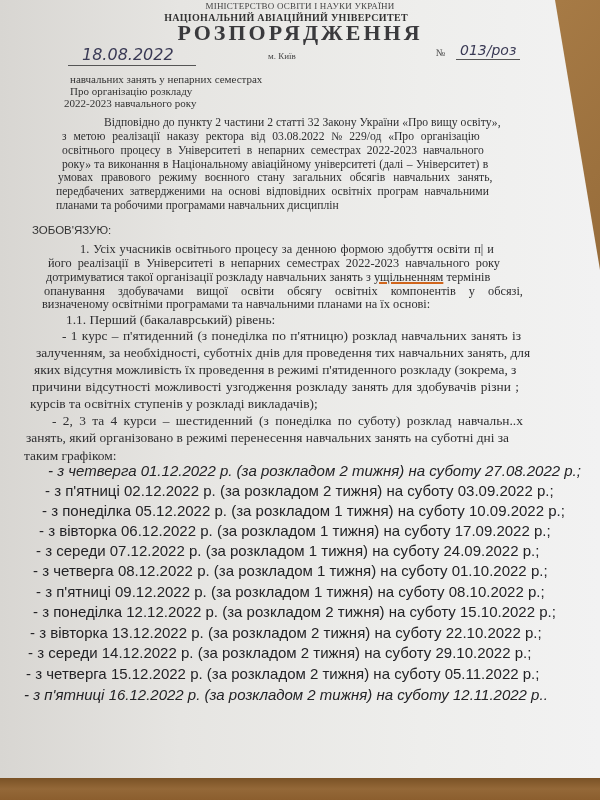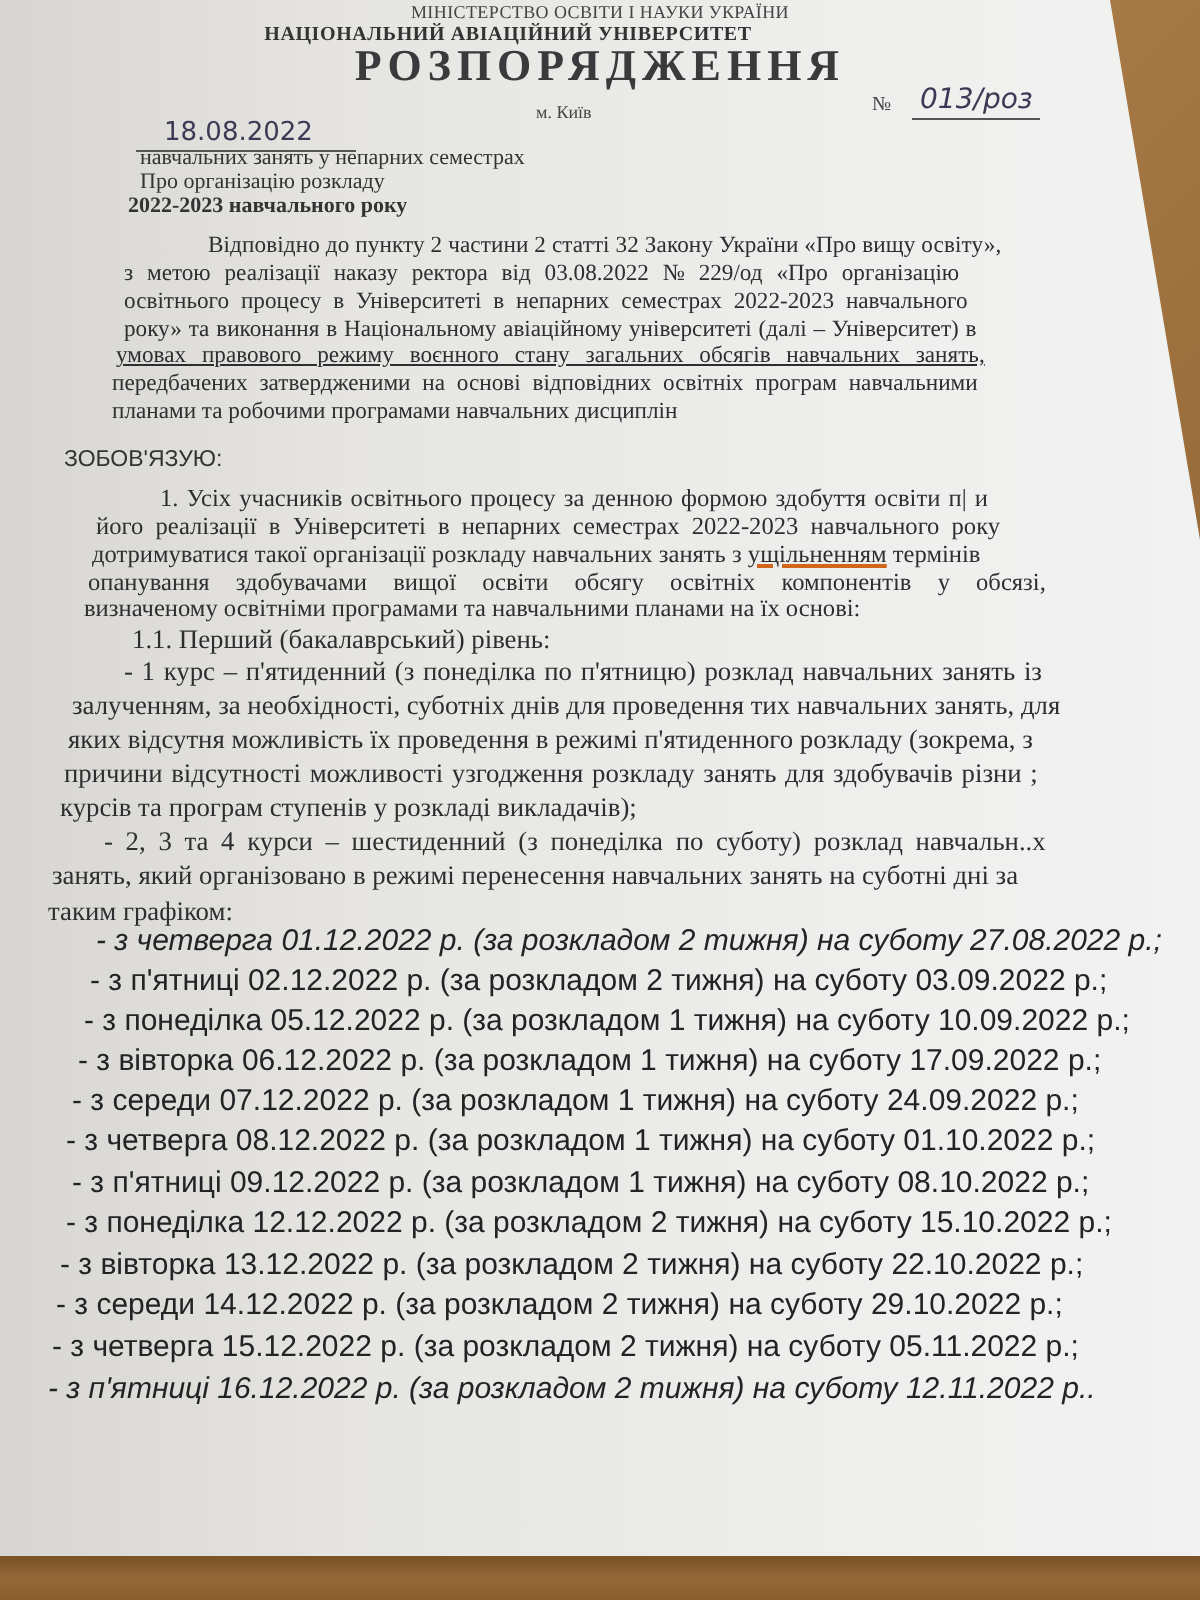--- a/index.html
+++ b/index.html
@@ -13,29 +13,29 @@
     background: linear-gradient(180deg, #7a5226 0%, #946838 50%, #8b5e2e 100%);
   }
   .paper {
     position:absolute; left:0; top:0; width:600px; height:778px;
     background: linear-gradient(90deg, #d8d6d2 0%, #e6e5e2 30%, #eeeeec 70%, #f2f2f2 100%);
     clip-path: polygon(0 0, 555px 0, 600px 270px, 600px 778px, 0 778px);
     color:#2b2b2e;
   }
   .abs { position:absolute; white-space:nowrap; }
   .ministry { top:1px; left:0; width:600px; text-align:center; font-size:9px; letter-spacing:0.2px; color:#444; }
-  .university { top:12px; left:0; width:508px; text-align:center; font-size:10px; font-weight:bold; letter-spacing:0.3px; color:#333; }
+  .university { top:12px; left:0; width:508px; text-align:center; font-size:10px; font-weight:bold; letter-spacing:0.3px; color:#333;padding-left:32px; }
   .doc-type { top:20px; left:0; width:600px; text-align:center; font-size:22px; font-weight:bold; letter-spacing:3px; color:#3a3a3d; }
-  .date { top:59px; left:68px; font-family:"DejaVu Sans", sans-serif; font-size:13px; color:#3a3a55; border-bottom:1px solid #555; padding:0 22px 1px 14px; }
+  .date { top:45px; left:68px; font-family:"DejaVu Sans", sans-serif; font-style:italic; font-size:16px; color:#3a3a55; border-bottom:1px solid #555; padding:0 22px 1px 14px; }
   .city { top:51px; left:268px; font-size:9px; color:#444; }
   .num-label { top:47px; left:436px; font-size:10px; color:#444; }
   .num-value { top:42px; left:456px; font-family:"DejaVu Sans", sans-serif; font-style:italic; font-size:14px; color:#3a3a55; border-bottom:1px solid #555; padding:0 4px 1px 4px; }
   .subject { top:73px; left:70px; font-size:11px; line-height:12px; color:#333; }
   .subject div { white-space:nowrap; }
-  .subject .l3 { margin-left:-6px;font-weight:bold; }
+  .subject .l3 { margin-left:-6px; }
   .para {
     font-size:11.6px; line-height:13px; color:#2e2e30;
   }
   .para .line { position:absolute; white-space:nowrap; }
   .heading { top:224px; left:32px; font-family:"Liberation Sans", sans-serif; font-size:11.5px; color:#333; }
   .underline-mark { text-decoration: underline; text-decoration-color:#d0651c; text-decoration-thickness:2px; }
   .sched { font-family:"Liberation Sans", "DejaVu Sans", sans-serif; font-size:15px; color:#232326; }
   .sched .line { position:absolute; white-space:nowrap; }
 </style>
 </head>
@@ -58,21 +58,21 @@
     <div>навчальних занять у непарних семестрах</div>
     <div>Про організацію розкладу</div>
     <div class="l3">2022-2023 навчального року</div>
   </div>
 
   <div class="para">
     <div class="line" style="top:116px; left:104px; letter-spacing:0.05px;">Відповідно до пункту 2 частини 2 статті 32 Закону України «Про вищу освіту»,</div>
     <div class="line" style="top:130px; left:62px; word-spacing:4px;">з метою реалізації наказу ректора від 03.08.2022 № 229/од «Про організацію</div>
     <div class="line" style="top:144px; left:62px; word-spacing:3px;">освітнього процесу в Університеті в непарних семестрах 2022-2023 навчального</div>
     <div class="line" style="top:158px; left:62px; word-spacing:0.5px;">року» та виконання в Національному авіаційному університеті (далі – Університет) в</div>
-    <div class="line" style="top:171px; left:58px; word-spacing:5px;text-decoration:underline;">умовах правового режиму воєнного стану загальних обсягів навчальних занять,</div>
+    <div class="line" style="top:171px; left:58px; word-spacing:5px;">умовах правового режиму воєнного стану загальних обсягів навчальних занять,</div>
     <div class="line" style="top:185px; left:56px; word-spacing:3px;">передбачених затвердженими на основі відповідних освітніх програм навчальними</div>
     <div class="line" style="top:199px; left:56px;">планами та робочими програмами навчальних дисциплін</div>
   </div>
 
   <div class="abs heading">ЗОБОВ'ЯЗУЮ:</div>
 
   <div class="para" style="font-size:12.3px;">
     <div class="line" style="top:243px; left:80px; word-spacing:1px;">1. Усіх учасників освітнього процесу за денною формою здобуття освіти п| и</div>
     <div class="line" style="top:257px; left:48px; word-spacing:3px;">його реалізації в Університеті в непарних семестрах 2022-2023 навчального року</div>
     <div class="line" style="top:271px; left:46px;">
@@ -81,21 +81,21 @@
     <div class="line" style="top:285px; left:44px; word-spacing:10px;">опанування здобувачами вищої освіти обсягу освітніх компонентів у обсязі,</div>
     <div class="line" style="top:298px; left:42px;">визначеному освітніми програмами та навчальними планами на їх основі:</div>
   </div>
 
   <div class="para" style="font-size:13.4px; line-height:15px;">
     <div class="line" style="top:312px; left:66px;">1.1. Перший (бакалаврський) рівень:</div>
     <div class="line" style="top:328px; left:62px; word-spacing:1px;">- 1 курс – п'ятиденний (з понеділка по п'ятницю) розклад навчальних занять із</div>
     <div class="line" style="top:345px; left:36px;">залученням, за необхідності, суботніх днів для проведення тих навчальних занять, для</div>
     <div class="line" style="top:362px; left:34px;">яких відсутня можливість їх проведення в режимі п'ятиденного розкладу (зокрема, з</div>
     <div class="line" style="top:379px; left:32px; word-spacing:1px;">причини відсутності можливості узгодження розкладу занять для здобувачів різни ;</div>
-    <div class="line" style="top:396px; left:30px;">курсів та програм ступенів у розкладі викладачів);</div>
+    <div class="line" style="top:396px; left:30px;">курсів та освітніх ступенів у розкладі викладачів);</div>
     <div class="line" style="top:413px; left:52px; word-spacing:3px;">- 2, 3 та 4 курси – шестиденний (з понеділка по суботу) розклад навчальн..х</div>
     <div class="line" style="top:430px; left:26px;">занять, який організовано в режимі перенесення навчальних занять на суботні дні за</div>
     <div class="line" style="top:448px; left:24px;">таким графіком:</div>
   </div>
 
   <div class="sched">
     <div class="line" style="top:462px; left:48px;font-style:italic;">- <span>з четверга</span> <span>01.12.2022</span> р. (<span>за розкладом 2 тижня</span>) на суботу <span>27.08.2022</span> р.<span>;</span></div>
     <div class="line" style="top:482px; left:45px;">- <span>з п'ятниці</span> <span>02.12.2022</span> р. (<span>за розкладом 2 тижня</span>) на суботу <span>03.09.2022</span> р.<span>;</span></div>
     <div class="line" style="top:502px; left:42px;">- <span>з понеділка</span> <span>05.12.2022</span> р. (<span>за розкладом 1 тижня</span>) на суботу <span>10.09.2022</span> р.<span>;</span></div>
     <div class="line" style="top:522px; left:39px;">- <span>з вівторка</span> <span>06.12.2022</span> р. (<span>за розкладом 1 тижня</span>) на суботу <span>17.09.2022</span> р.<span>;</span></div>

